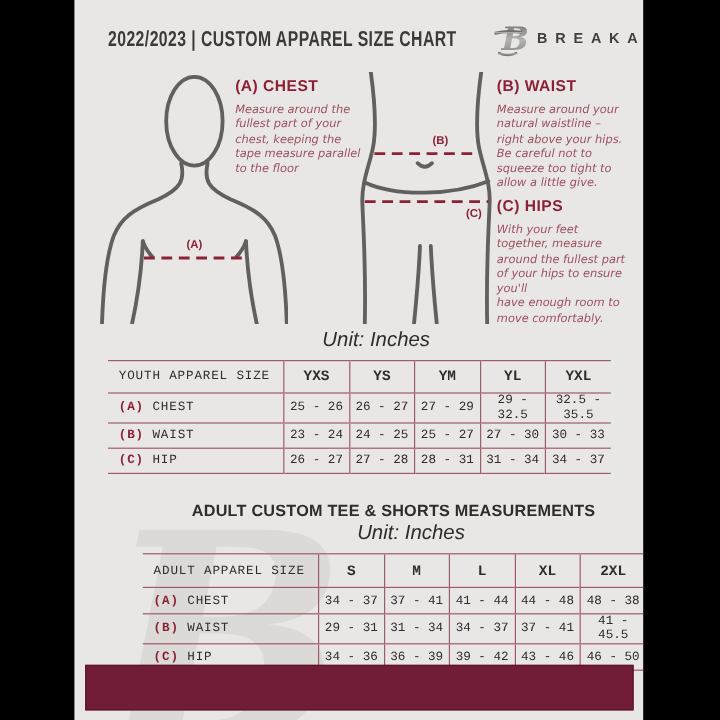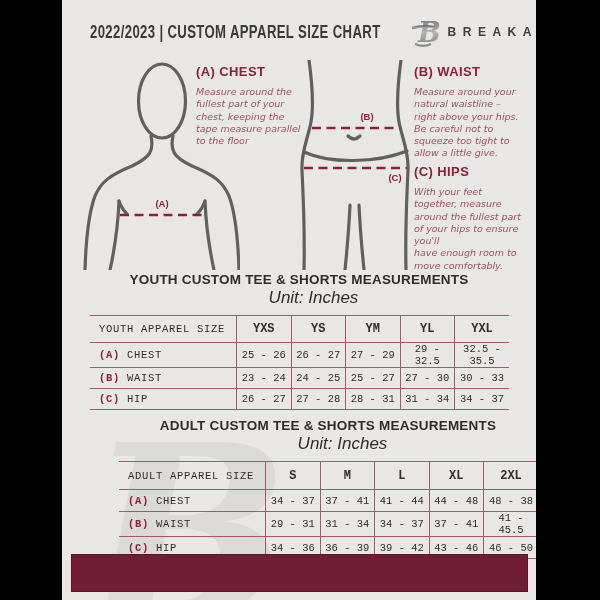--- a/index.html
+++ b/index.html
@@ -155,21 +155,20 @@
 together, measure
 around the fullest part
 of your hips to ensure
 you'll
 have enough room to
 move comfortably.</p>
     </div>
   </div>
 
   <div class="table-section sec-youth">
-    <h2 class="tbl-title">YOUTH CUSTOM TEE &amp; SHORTS MEASUREMENTS</h2>
     <div class="tbl-unit">Unit: Inches</div>
     <table class="size-table">
       <tbody>
           <tr class="head-row">
         <th class="lbl">YOUTH APPAREL SIZE</th>
         <th class="val vcol">YXS</th>
         <th class="val vcol">YS</th>
         <th class="val vcol">YM</th>
         <th class="val vcol">YL</th>
         <th class="val vcol">YXL</th>

